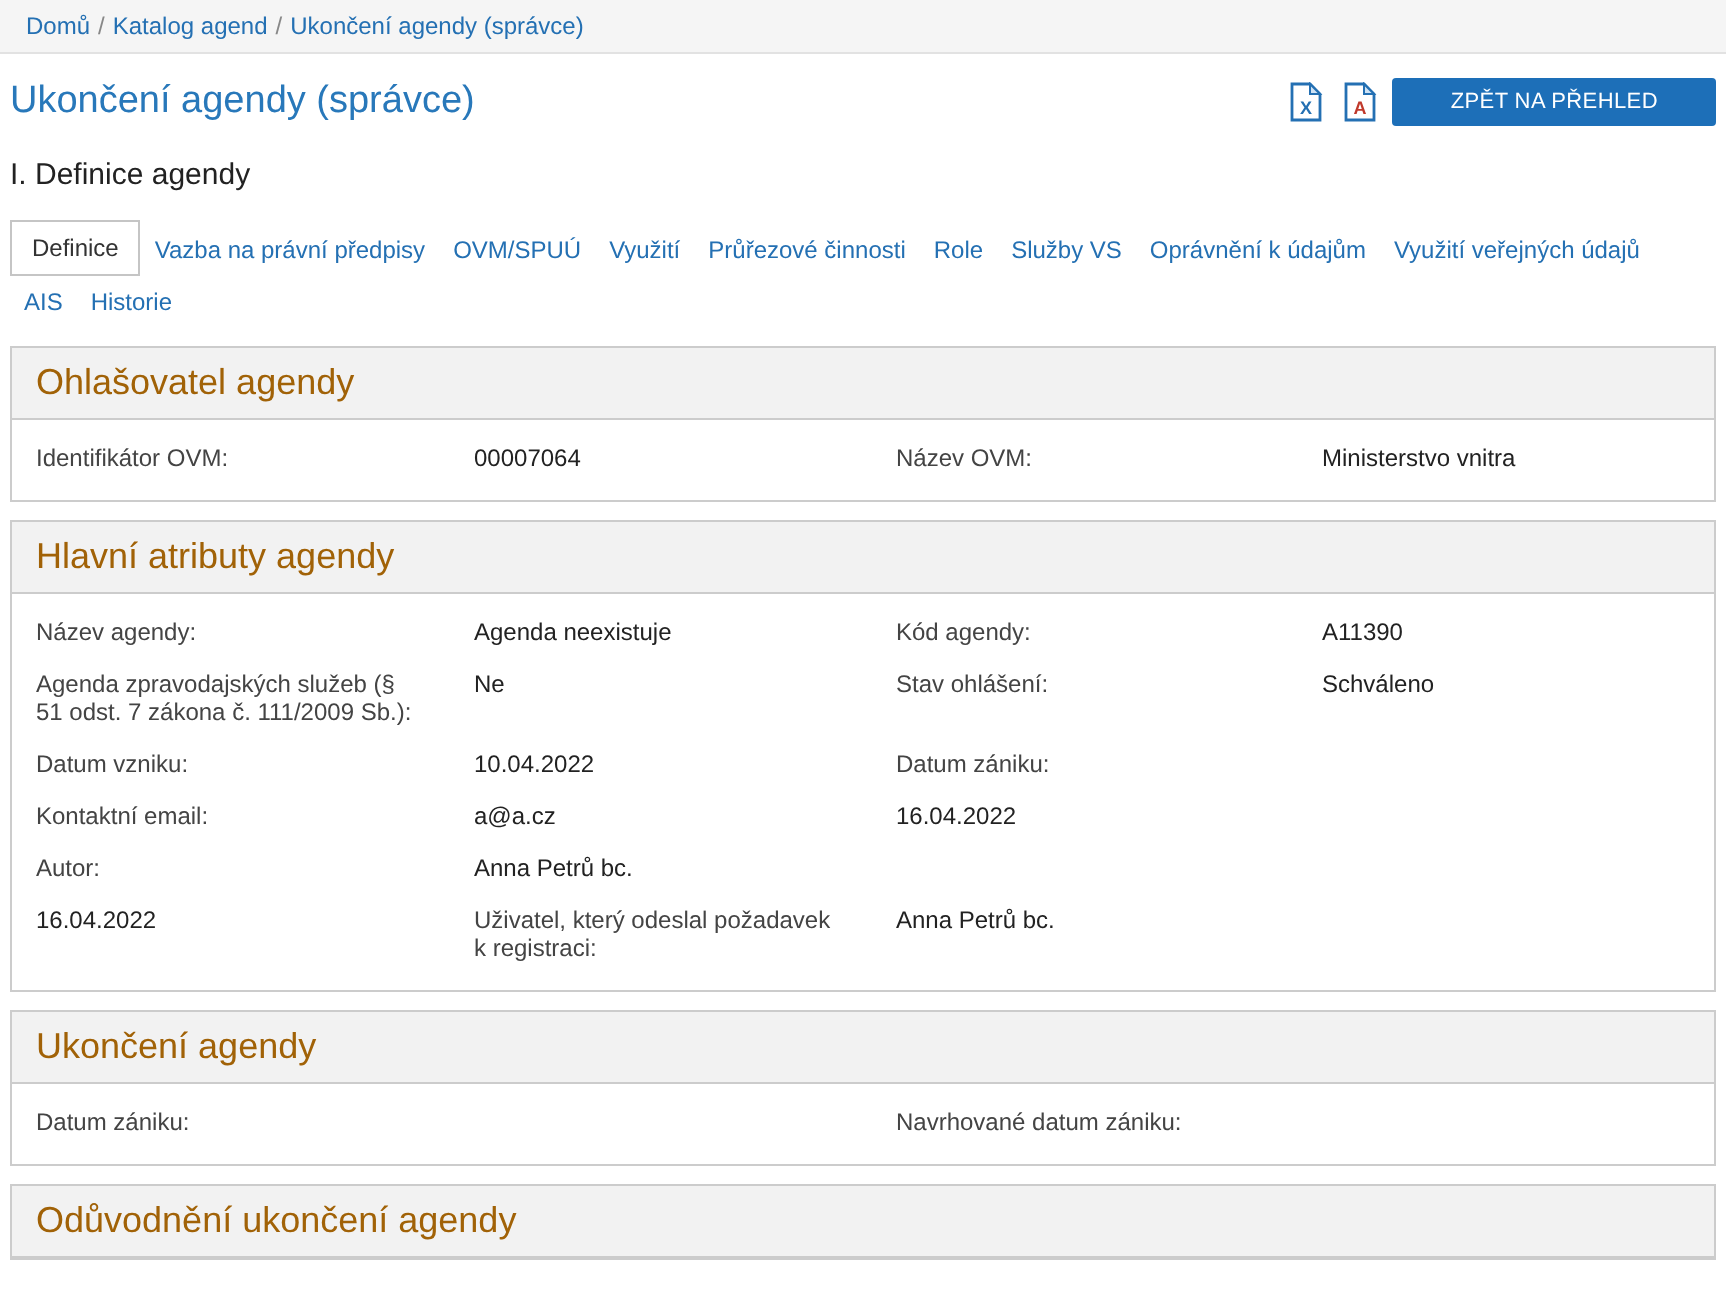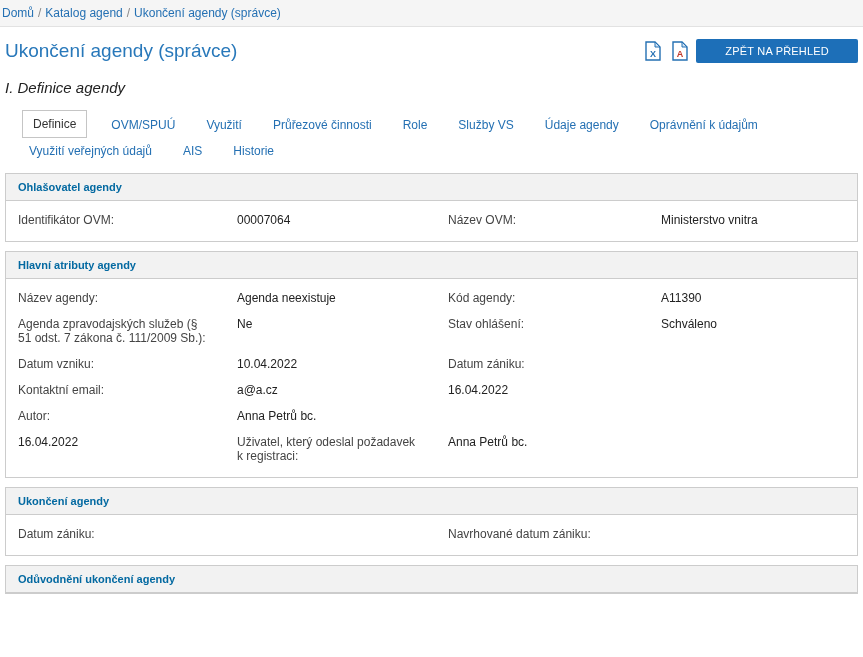--- a/index.html
+++ b/index.html
@@ -7,21 +7,21 @@
   body {
     width:863px; min-height:657px;
     font-family:"Liberation Sans", sans-serif;
     font-size:12px; color:#333; background:#fff;
   }
   a { text-decoration:none; }
 
   
   .breadcrumb {
     background:#f5f5f5; border-bottom:1px solid #e2e2e2;
-    padding:6px 2px; font-size:12px;
+    padding:6px 13px; font-size:12px;
   }
   .breadcrumb a { color:#2470b3; cursor:pointer; }
   .breadcrumb .sep { color:#888; margin:0 4px; }
 
   
   .title-row {
     display:flex; align-items:center; justify-content:space-between;
     margin:12px 5px 0 5px;
   }
   .page-title { color:#2878ba; font-size:19px; font-weight:400; }
@@ -30,38 +30,38 @@
     width:22px; height:22px; display:flex; align-items:center; justify-content:center;
     cursor:pointer; background:none; border:none; padding:0;
   }
   .btn {
     background:#1d6fb8; color:#fff; border:none; cursor:pointer;
     font-family:"Liberation Sans", sans-serif;
     font-size:11px; padding:6px 29px; border-radius:2px; letter-spacing:.2px;
   }
 
   .section-heading {
-    font-size:15px; color:#222; font-weight:400; margin:16px 5px 14px 5px;font-style:italic;
+    font-size:15px; color:#222; font-weight:400; margin:16px 5px 14px 5px;
   }
 
   
   .tabs { margin:0 5px; display:flex; flex-wrap:wrap; align-items:flex-end; font-size:12px; }
   .tab {
-    color:#2470b3; padding:6px 7px; cursor:pointer; white-space:nowrap;margin-left:17px;
+    color:#2470b3; padding:6px 7px; cursor:pointer; white-space:nowrap;
   }
   .tab.active {
     color:#333; background:#fff; border:1px solid #c5c5c5; cursor:default;
     padding:6px 10px;
   }
 
   
   .section { border:1px solid #ccc; margin:9px 5px; background:#fff; }
   .section-header {
     background:#f2f2f2; border-bottom:1px solid #ccc;
-    color:#0369a1; font-size:11px; padding:7px 12px;font-weight:bold;
+    color:#a16207; font-size:18px; padding:7px 12px;
   }
   .section-body { padding:6px 0 8px 0; }
   .field-row {
     display:grid; grid-template-columns:219px 211px 213px auto;
     padding:6px 12px; align-items:start;
   }
   .field-label { color:#444; padding-right:24px; }
   .field-value { color:#222; padding-right:10px; word-break:break-word; }
 </style>
 </head>
@@ -89,26 +89,26 @@
       </svg>
     </button>
     <button class="btn">ZPĚT NA PŘEHLED</button>
   </div>
 </div>
 
 <h2 class="section-heading">I. Definice agendy</h2>
 
 <div class="tabs">
   <span class="tab active">Definice</span>
+  <span class="tab">Vazba na právní předpisy</span>
   <span class="tab">OVM/SPUÚ</span>
   <span class="tab">Využití</span>
   <span class="tab">Průřezové činnosti</span>
   <span class="tab">Role</span>
   <span class="tab">Služby VS</span>
-  <span class="tab">Údaje agendy</span>
   <span class="tab">Oprávnění k údajům</span>
   <span class="tab">Využití veřejných údajů</span>
   <span class="tab">AIS</span>
   <span class="tab">Historie</span>
 </div>
 
 <div class="section">
   <div class="section-header">Ohlašovatel agendy</div>
   <div class="section-body">
     <div class="field-row">

